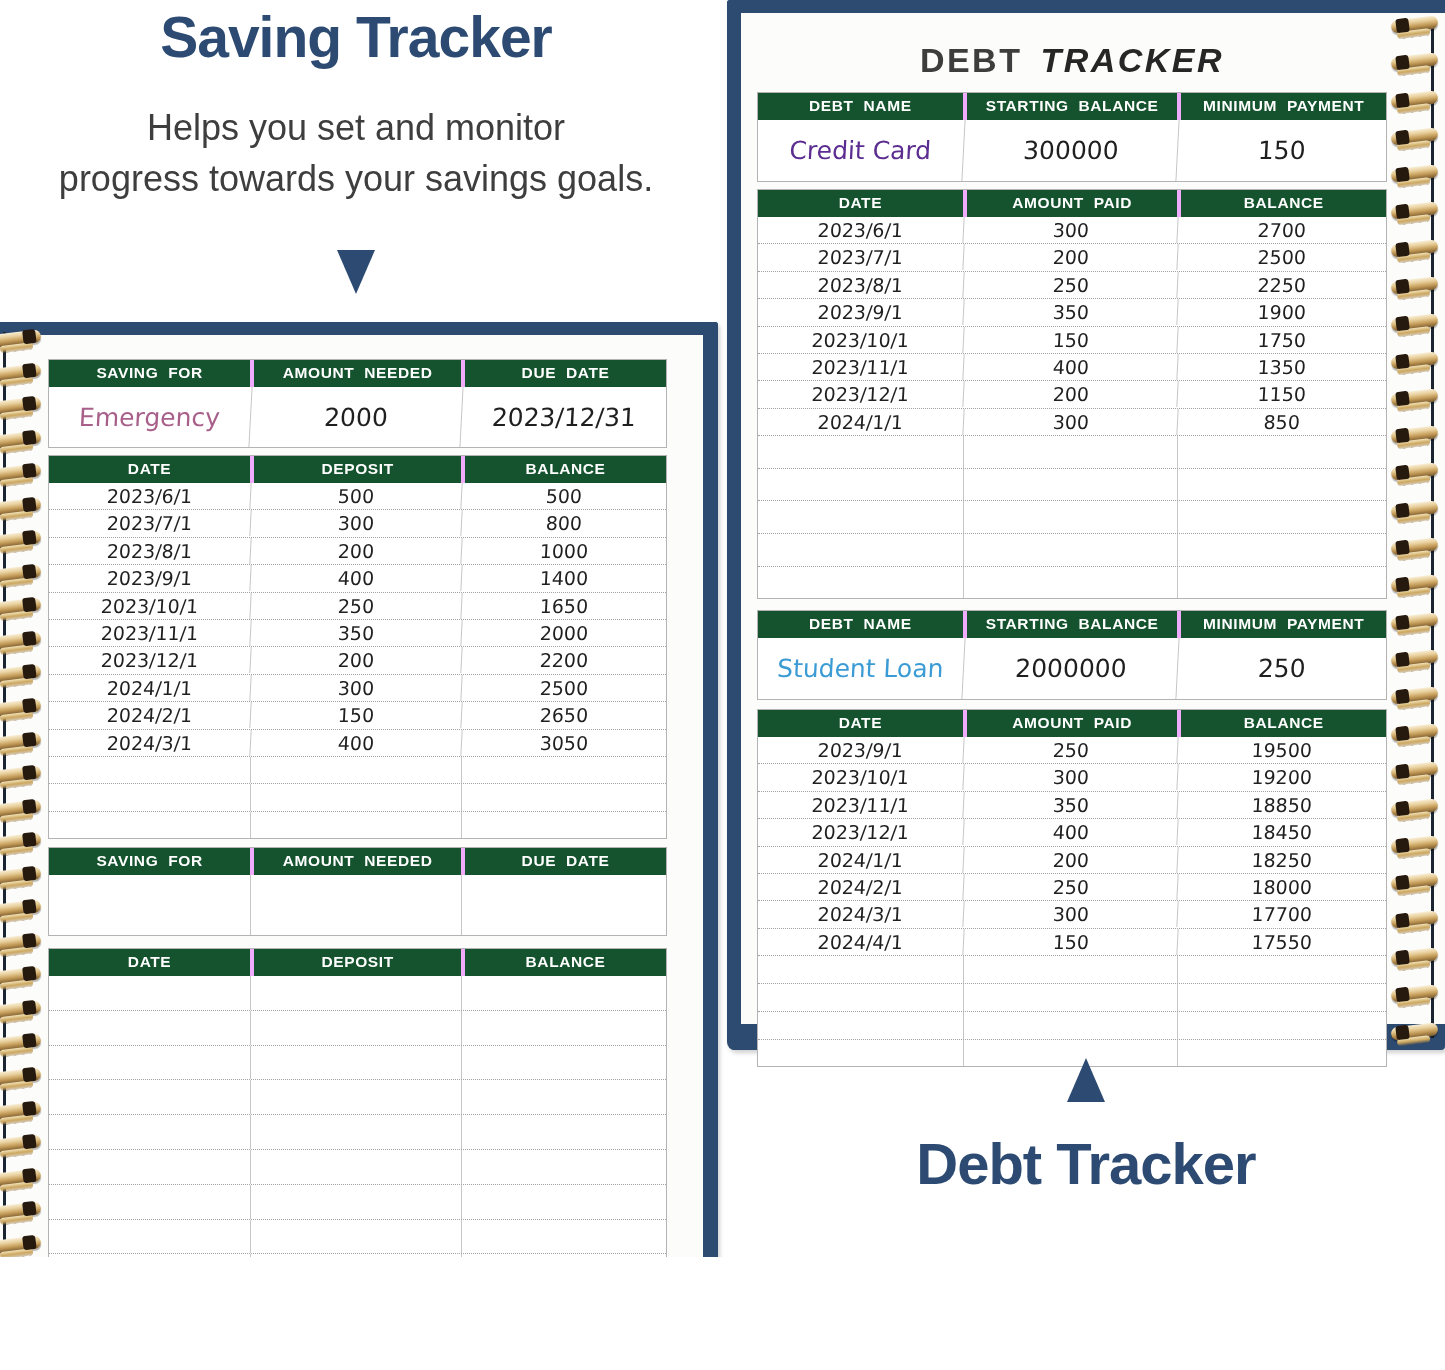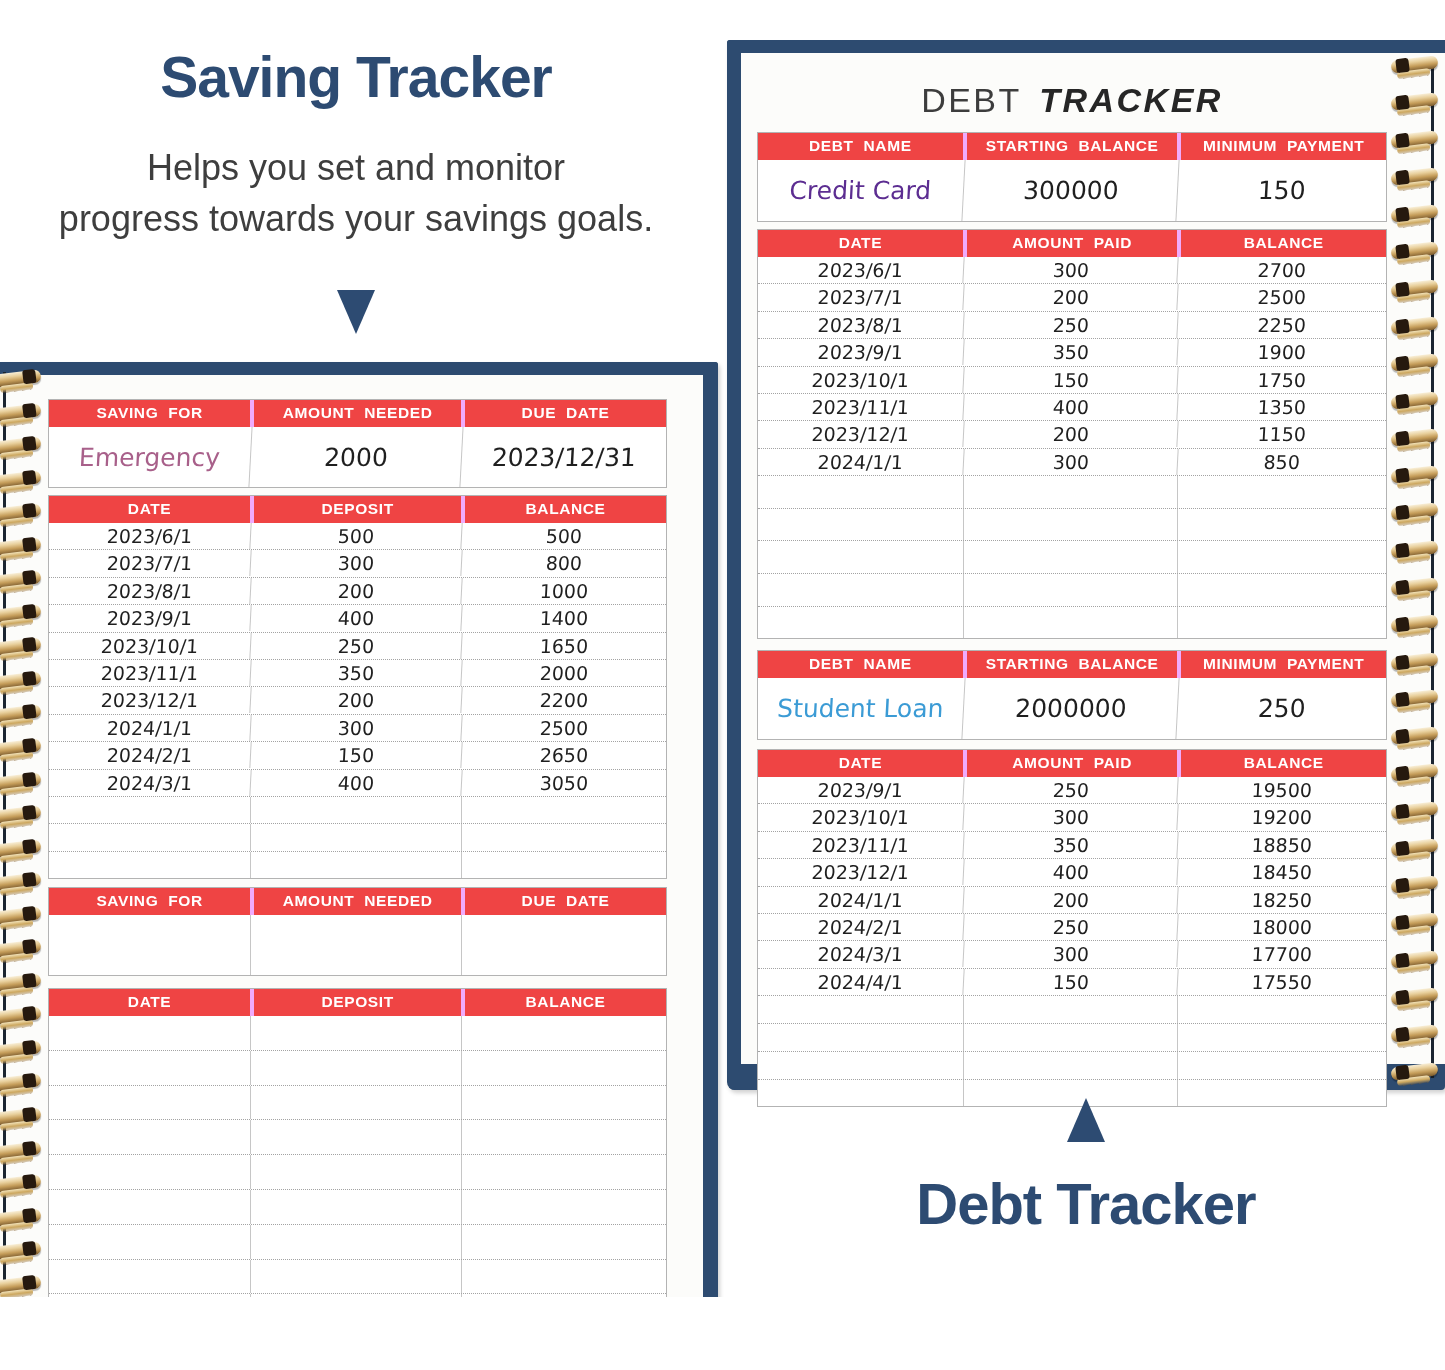--- a/index.html
+++ b/index.html
@@ -1,17 +1,17 @@
 <!DOCTYPE html>
 <html><head>
 <meta charset="utf-8">
 <style>
   html,body{margin:0;padding:0;background:#fff;}
   .canvas{position:relative;width:1445px;height:1257px;overflow:hidden;background:#ffffff;
-          font-family:"Liberation Sans",sans-serif;margin-top:40px;}
+          font-family:"Liberation Sans",sans-serif;}
 
   
   .caption{position:absolute;text-align:center;}
   .caption h1{margin:0;font-size:57px;font-weight:bold;color:#2d4b72;letter-spacing:-1px;}
   .caption .desc{margin:0 auto;font-size:36px;line-height:1.42;color:#3e3e3e;font-weight:400;}
   .intro{left:0;top:4px;width:712px;}
   .intro .desc{margin-top:32px;width:690px;}
   .outro{left:727px;top:1058px;width:718px;}
   .outro h1{margin-top:28px;font-size:58px;}
   .outro .desc{margin-top:60px;width:706px;}
@@ -27,26 +27,26 @@
   .page-left{left:0;top:322px;width:718px;height:1048px;
       border-top:13px solid #2d4b70;border-right:15px solid #2d4b70;border-bottom:25px solid #2d4b70;
       border-radius:0 3px 8px 6px;box-shadow:2px 3px 4px rgba(0,0,0,.18);}
   .page-right{left:727px;top:0;width:718px;height:1050px;
       border-top:13px solid #2d4b70;border-left:14px solid #2d4b70;border-bottom:26px solid #2d4b70;
       border-radius:3px 0 4px 8px;box-shadow:2px 3px 4px rgba(0,0,0,.18);}
   .inner-left{position:absolute;left:48px;right:36px;top:10px;}
   .inner-right{position:absolute;left:16px;right:58px;top:6px;}
 
   .page-title{margin-top:22px;text-align:center;font-size:34px;letter-spacing:2.5px;color:#262626;}
-  .page-title .light{font-weight:400;color:#3d3d3d;}
+  .page-title .light{font-weight:700;color:#3d3d3d;}
   .page-title .bold{font-weight:bold;margin-left:6px;font-style:italic;}
 
   
   .ttable{border:1px solid #b3b3b3;background:#fff;}
-  .thead{display:grid;grid-template-columns:32.6% 34.2% 33.2%;background:#ef4444;}
+  .thead{display:grid;grid-template-columns:32.6% 34.2% 33.2%;background:#14532d;}
   .hcell{color:#fff;font-size:15.5px;font-weight:bold;text-align:center;letter-spacing:.6px;
          word-spacing:5px;padding:4px 0 5px;border-left:4px solid #f0abfc;}
   .hcell:first-child{border-left:none;}
   .trow{display:grid;grid-template-columns:32.6% 34.2% 33.2%;border-top:1px dotted #a3a3a3;}
   .tbody-start .trow:first-child{border-top:none;}
   .tcell{border-left:1px solid #c6c6c6;display:flex;align-items:center;justify-content:center;}
   .tcell:first-child{border-left:none;}
 
   .hand{font-family:"DejaVu Sans",sans-serif;color:#1f1f1f;transform:skewX(-3deg);font-size:19px;}
   .hand-big{font-size:25px;}

